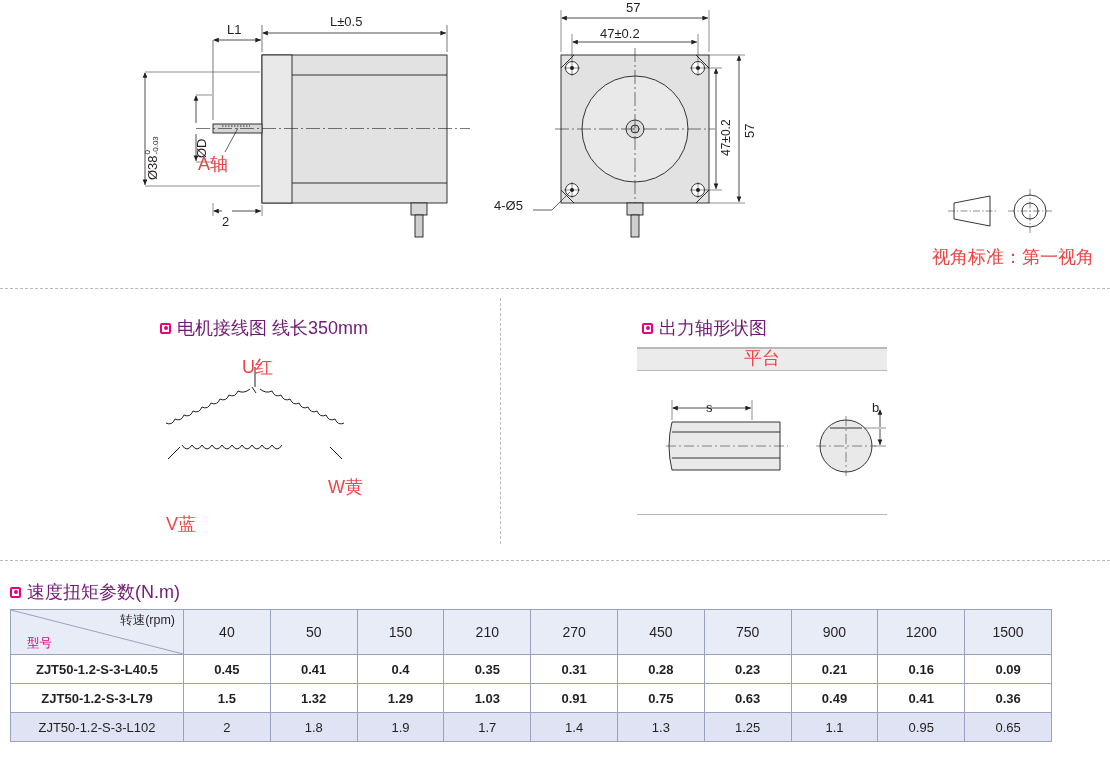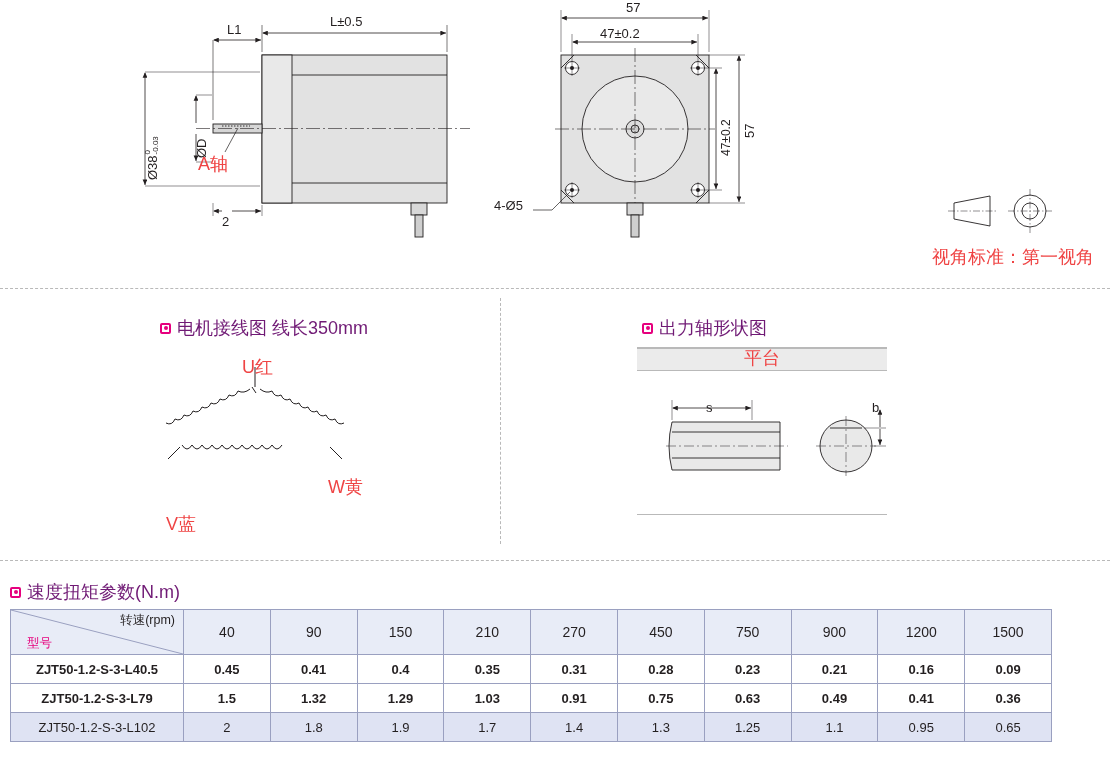--- a/index.html
+++ b/index.html
@@ -411,21 +411,21 @@
           <th class="corner">
             <div class="corner-inner">
               <svg class="slash" viewBox="0 0 172 44" preserveAspectRatio="none">
                 <line x1="0" y1="0" x2="172" y2="44" stroke="#9aa0c0" stroke-width="1"></line>
               </svg>
               <span class="corner-rpm">转速(rpm)</span>
               <span class="corner-model">型号</span>
             </div>
           </th>
           <th class="hcell">40</th>
-          <th class="hcell">90</th>
+          <th class="hcell">50</th>
           <th class="hcell">150</th>
           <th class="hcell">210</th>
           <th class="hcell">270</th>
           <th class="hcell">450</th>
           <th class="hcell">750</th>
           <th class="hcell">900</th>
           <th class="hcell">1200</th>
           <th class="hcell">1500</th>
         </tr>
       </thead>

